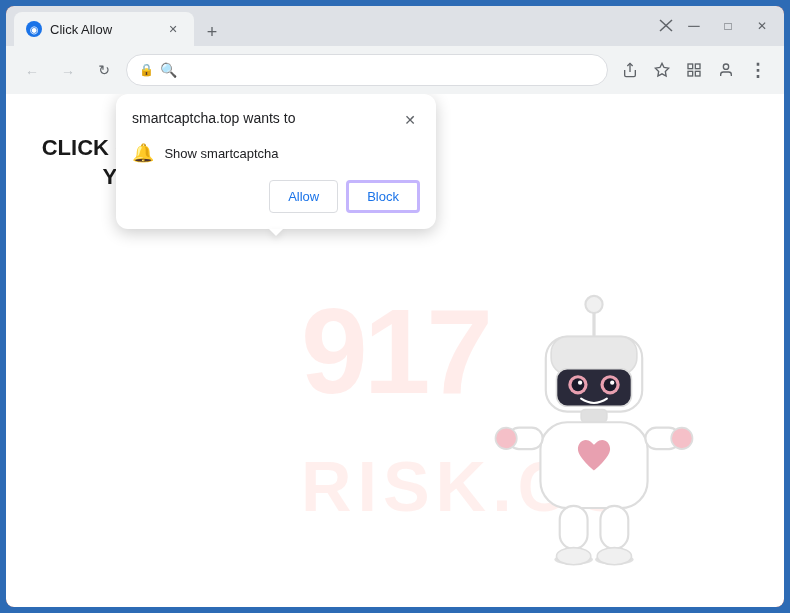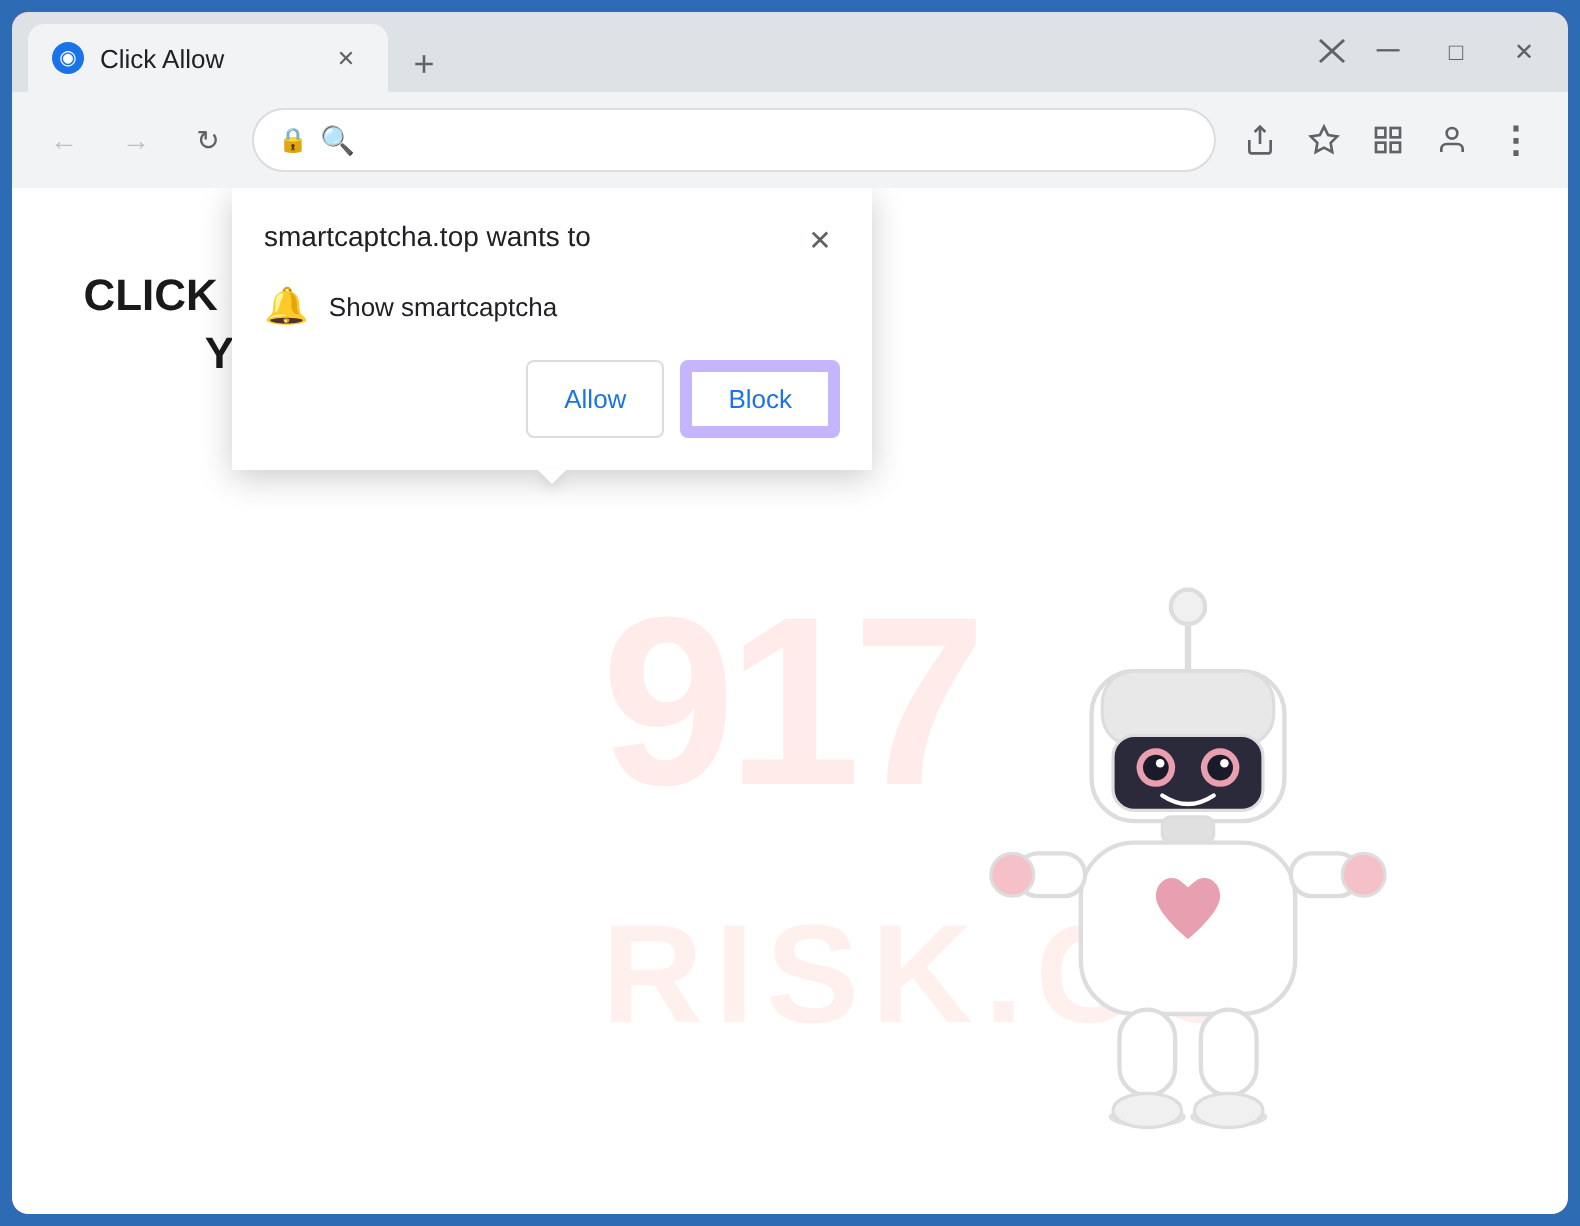--- a/index.html
+++ b/index.html
@@ -233,21 +233,21 @@
       position: absolute;
       right: 80px;
       bottom: 20px;
     }
     
     .notification-popup {
       position: absolute;
       top: 0;
       left: 110px;
       background: white;
-      border-radius: 0;
+      border-radius: 12px;
       box-shadow: 0 4px 16px rgba(0,0,0,0.2);
       width: 320px;
       padding: 16px;
       z-index: 100;
     }
     .popup-header {
       display: flex;
       justify-content: space-between;
       align-items: flex-start;
       margin-bottom: 12px;
@@ -292,21 +292,21 @@
       border: 1px solid #dadce0;
       border-radius: 4px;
       font-size: 13px;
       color: #1a73e8;
       cursor: pointer;
       font-weight: 500;
     }
     .btn-block {
       padding: 6px 18px;
       background: white;
-      border: 6px solid #c4b5fd;
+      border: 3px solid #c4b5fd;
       border-radius: 4px;
       font-size: 13px;
       color: #1a73e8;
       cursor: pointer;
       font-weight: 500;
     }
     
     .notification-popup::after {
       content: '';
       position: absolute;

